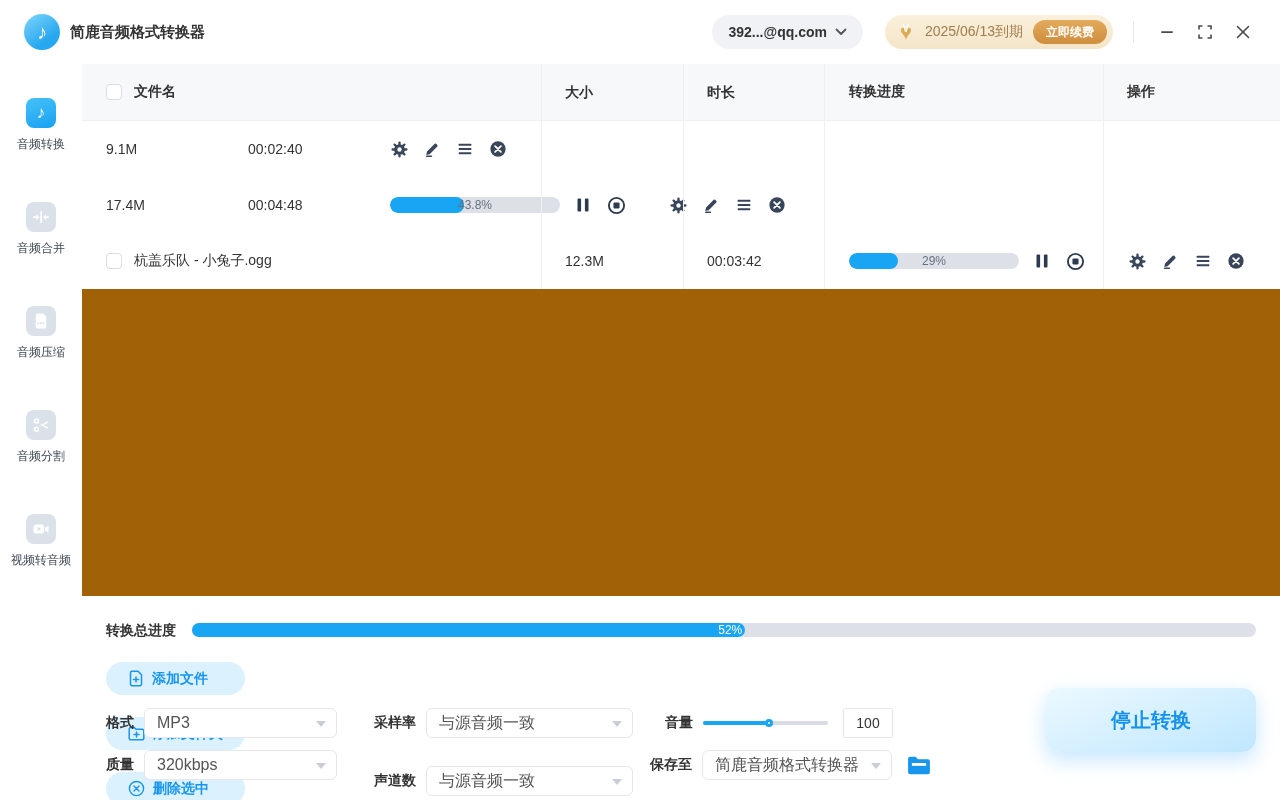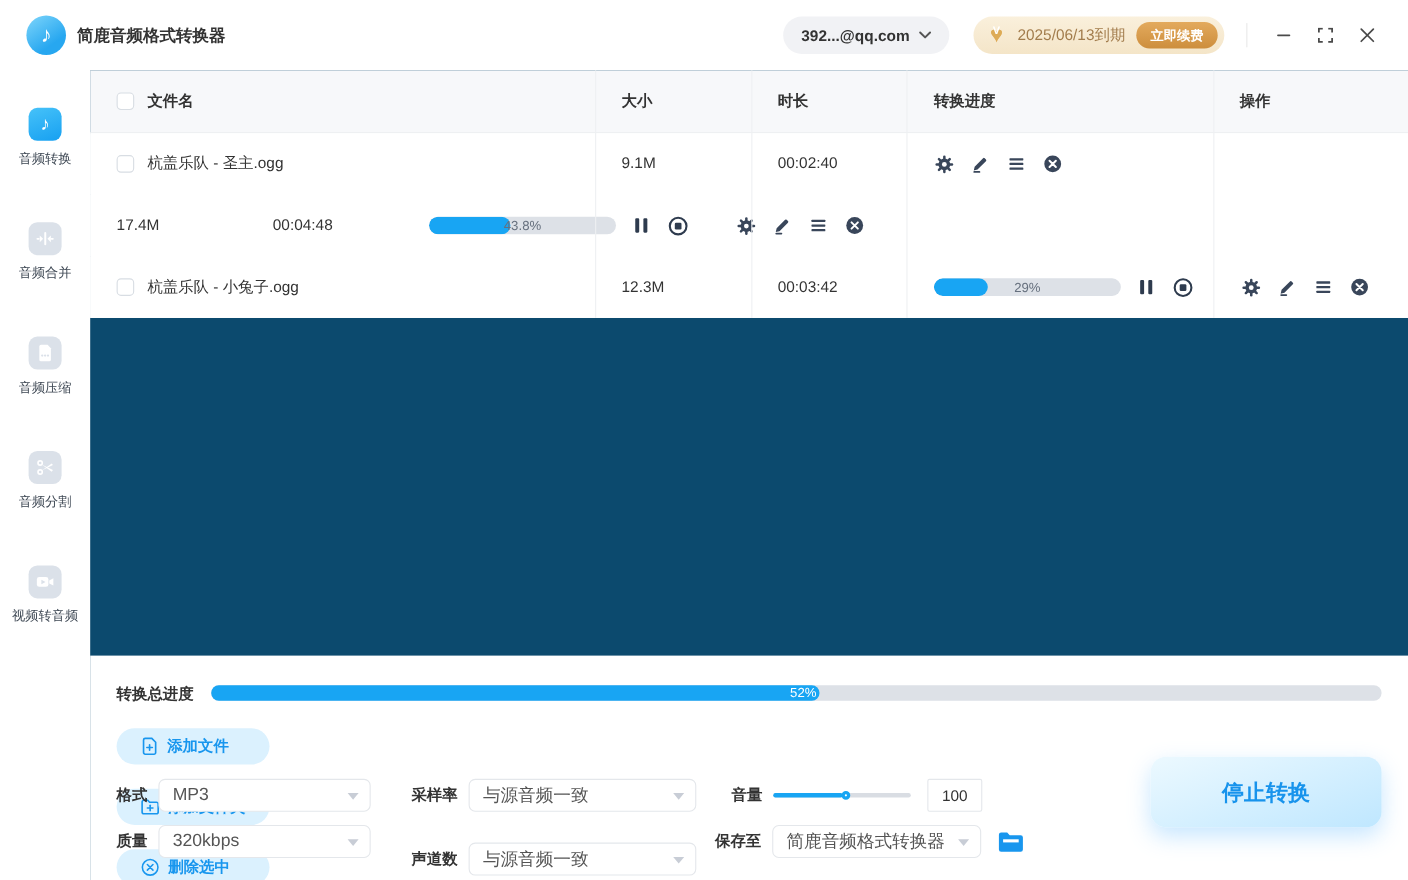--- a/index.html
+++ b/index.html
@@ -43,21 +43,21 @@
   .sidebar { width:82px; background:#fff; padding-top:34px; display:flex;
              flex-direction:column; align-items:center; flex-shrink:0; }
   .side-item { display:flex; flex-direction:column; align-items:center; margin-bottom:49px;
                cursor:pointer; }
   .side-icon { width:30px; height:30px; border-radius:8px; background:#dbe1e9;
                display:flex; align-items:center; justify-content:center; }
   .side-item.active .side-icon { background:linear-gradient(160deg,#46c2f9 0%,#17a0f1 100%); }
   .side-icon .note { color:#fff; font-size:17px; }
   .side-label { margin-top:8px; font-size:12px; color:#3d4753; }
 
-  .content { position:relative; width:1198px; background:#0c4a6e; }
+  .content { position:relative; width:1198px; background:#a16207; }
 
   
   .table { position:relative; }
   .thead { height:57px; background:#f7f8fa; border-bottom:1px solid #eef0f2;
            display:flex; align-items:center; }
   .tbody { background:#fff; }
   .trow { height:56px; display:flex; align-items:center; background:#fff; }
   .col-name { width:459px; display:flex; align-items:center; padding-left:24px; }
   .col-size { width:142px; padding-left:24px; }
   .col-dur  { width:141px; padding-left:24px; }
@@ -238,24 +238,20 @@
             <span class="th">转换进度</span>
           </div>
         <div class="col-ops">
             <span class="th">操作</span>
           </div>
       </div>
 
       <div class="tbody">
 
         <div class="trow">
-          <div class="col-name">
-            <div class="checkbox"></div>
-            <span class="cell-text">杭盖乐队 - 圣主.ogg</span>
-          </div>
           <div class="col-size"><span class="cell-text">9.1M</span></div>
           <div class="col-dur"><span class="cell-text">00:02:40</span></div>
           <div class="col-ops">
             <button class="icon-btn">
               <svg width="19" height="19" viewBox="0 0 20 20">
                   <g fill="#39465a">
                     <rect x="8.8" y="1.5" width="2.4" height="17" rx="1.2"></rect>
                     <rect x="8.8" y="1.5" width="2.4" height="17" rx="1.2" transform="rotate(45 10 10)"></rect>
                     <rect x="8.8" y="1.5" width="2.4" height="17" rx="1.2" transform="rotate(90 10 10)"></rect>
                     <rect x="8.8" y="1.5" width="2.4" height="17" rx="1.2" transform="rotate(135 10 10)"></rect>

